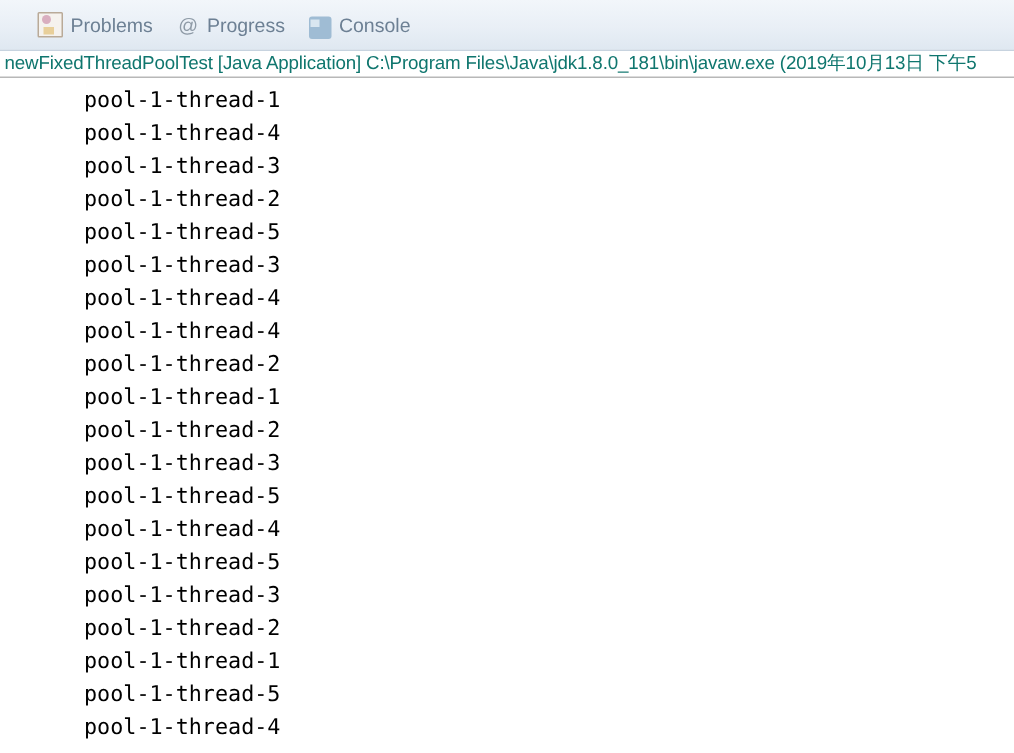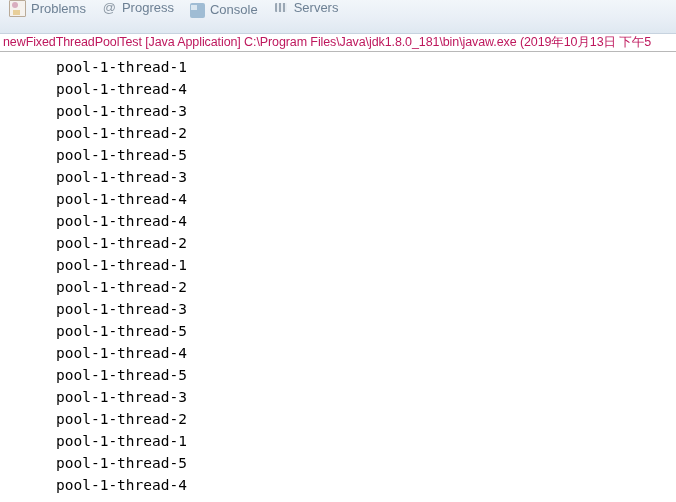--- a/index.html
+++ b/index.html
@@ -15,22 +15,22 @@
     -webkit-font-smoothing: antialiased;
   }
 
   
   .tabbar {
     position: relative;
     height: 34px;
     background: linear-gradient(to bottom, #f2f6fa 0%, #e9eff6 55%, #dfe8f1 100%);
     border-bottom: 1px solid #c7d3df;
     display: flex;
-    align-items: flex-start;
-    padding-left: 2px;
+    align-items: center;
+    padding-left: 18px;
     box-sizing: border-box;
   }
   .tab {
     display: flex;
     align-items: center;
     gap: 5px;
     padding: 0 9px 0 7px;
     font-size: 13px;
     color: #6d8094;
     white-space: nowrap;
@@ -167,21 +167,21 @@
     background: repeating-linear-gradient(to right, #9aa7b4 0 2px, #e6ecf2 2px 4px);
     border-radius: 1px;
   }
 
   
   .statusline {
     height: 18px;
     box-sizing: border-box;
     padding: 0 0 0 3px;
     font-size: 12.5px;
-    color: #be185d;
+    color: #0f766e;
     white-space: nowrap;
     overflow: hidden;
     display: flex;
     align-items: center;
     background: #ffffff;
     border-bottom: 1px solid #b8b8b8;
     letter-spacing: -0.1px;
   }
 
   
@@ -217,24 +217,20 @@
   </div>
 
 
 
 
   <div class="tab">
     <span class="tabicon ic-progress"></span>
     <span class="label">Console</span>
   </div>
 
-  <div class="tab">
-    <span class="tabicon ic-servers"></span>
-    <span class="label">Servers</span>
-  </div>
 
 </div>
 
 <div class="statusline">newFixedThreadPoolTest [Java Application] C:\Program Files\Java\jdk1.8.0_181\bin\javaw.exe (2019年10月13日 下午5</div>
 
 <div class="console">
     <div class="console-line">pool-1-thread-1</div>
     <div class="console-line">pool-1-thread-4</div>
     <div class="console-line">pool-1-thread-3</div>
     <div class="console-line">pool-1-thread-2</div>

